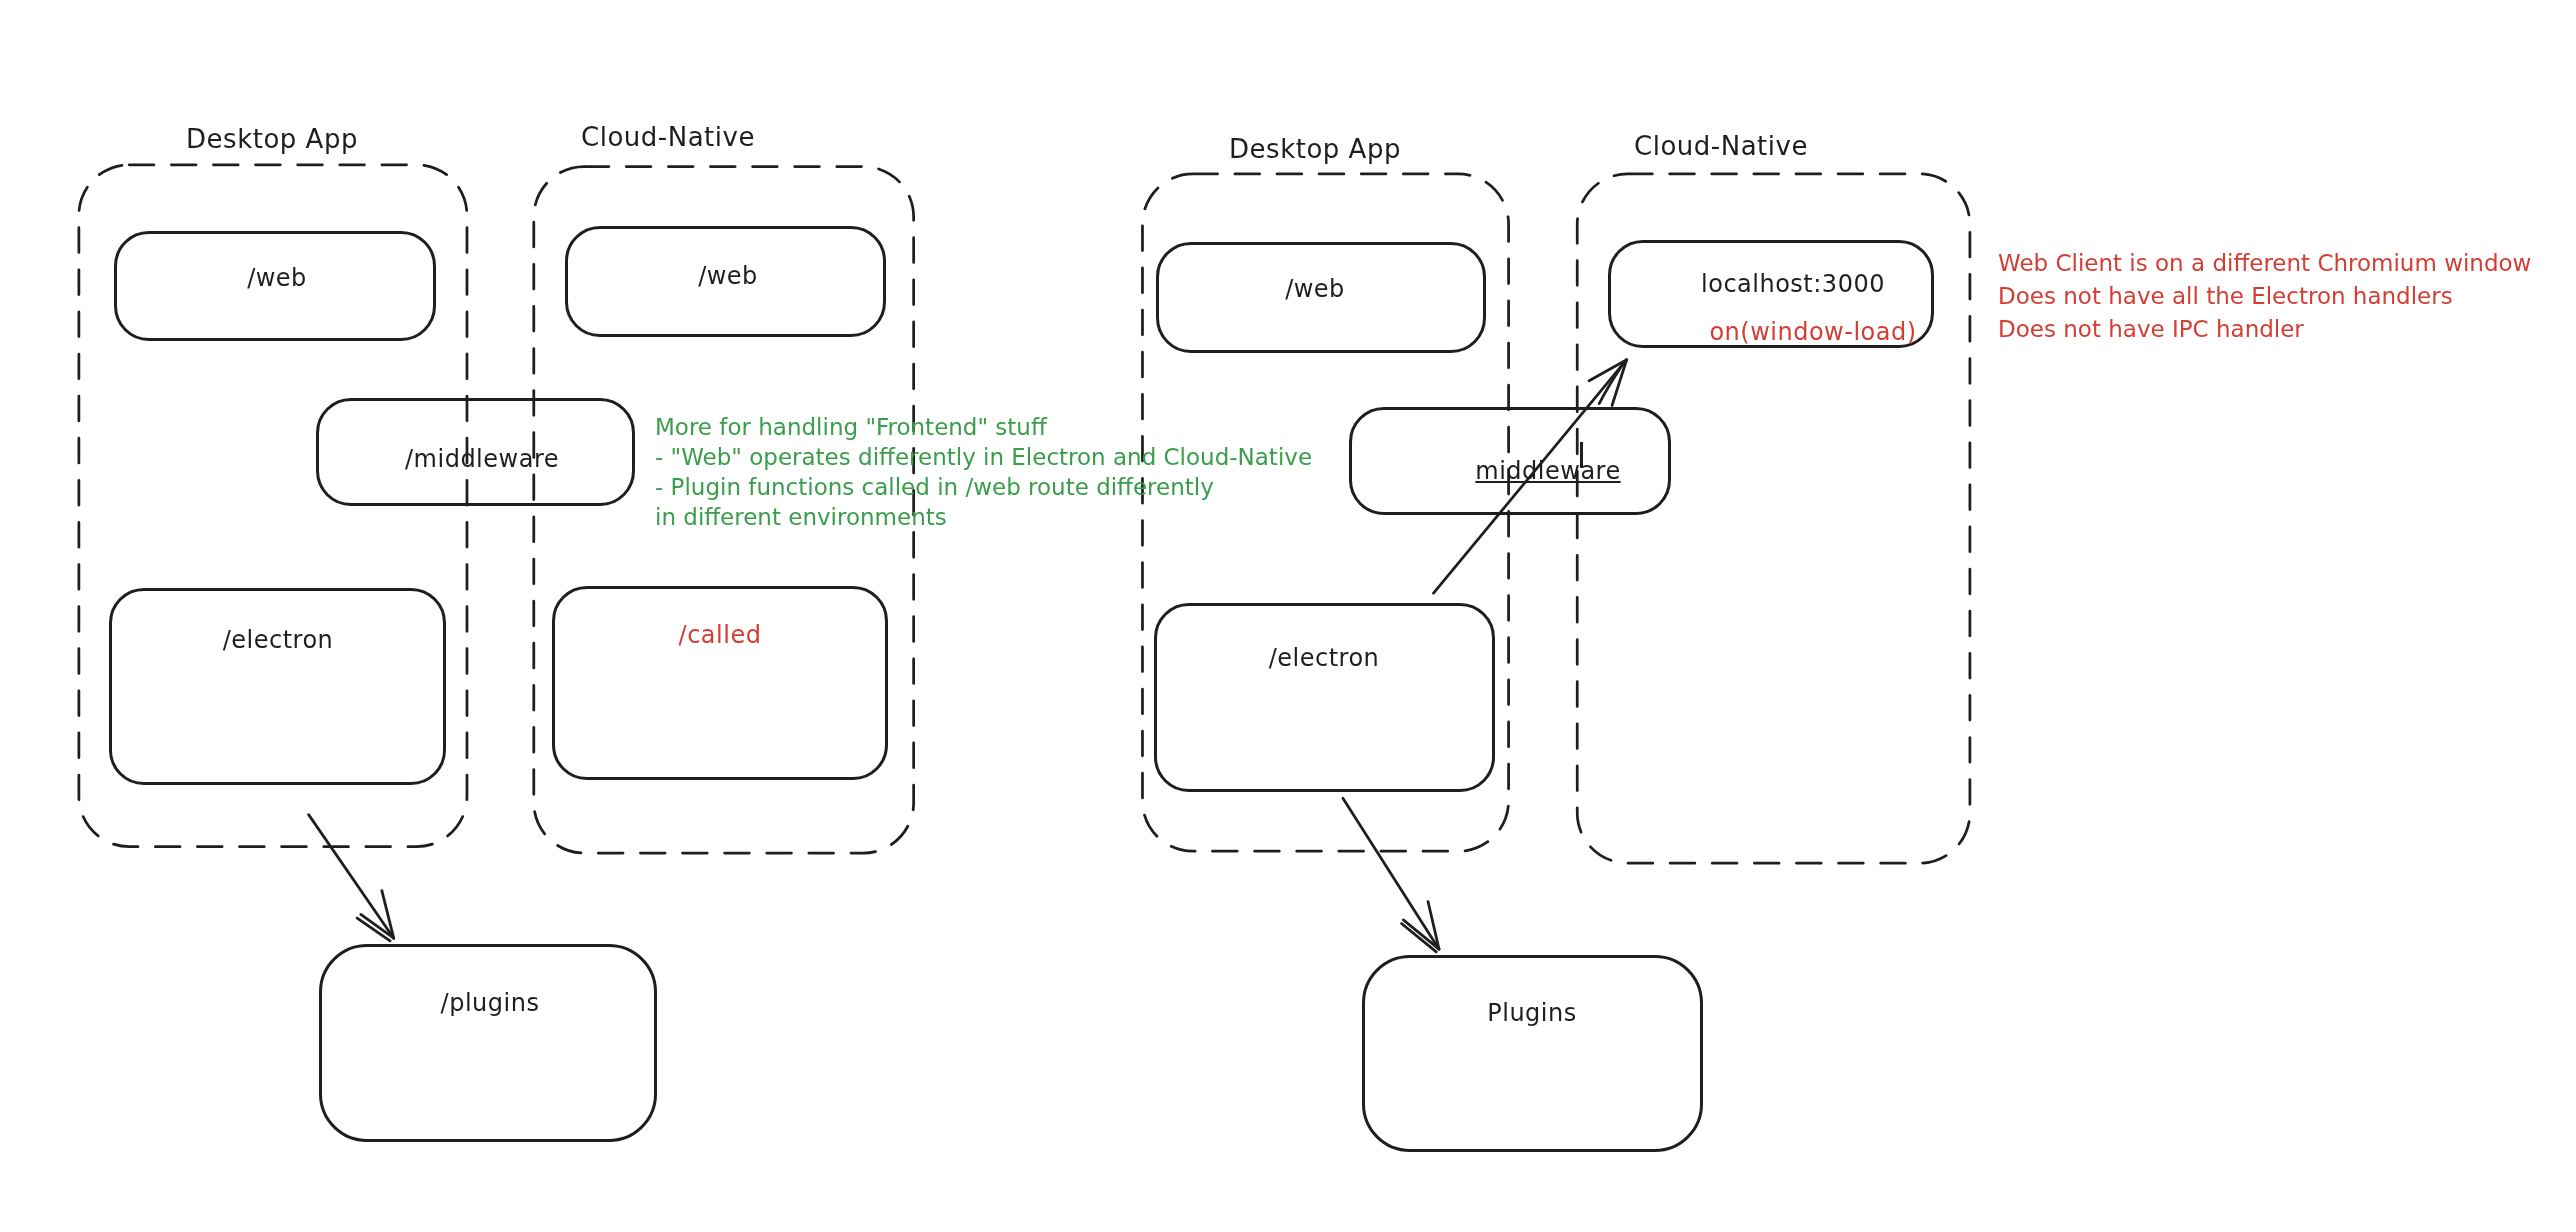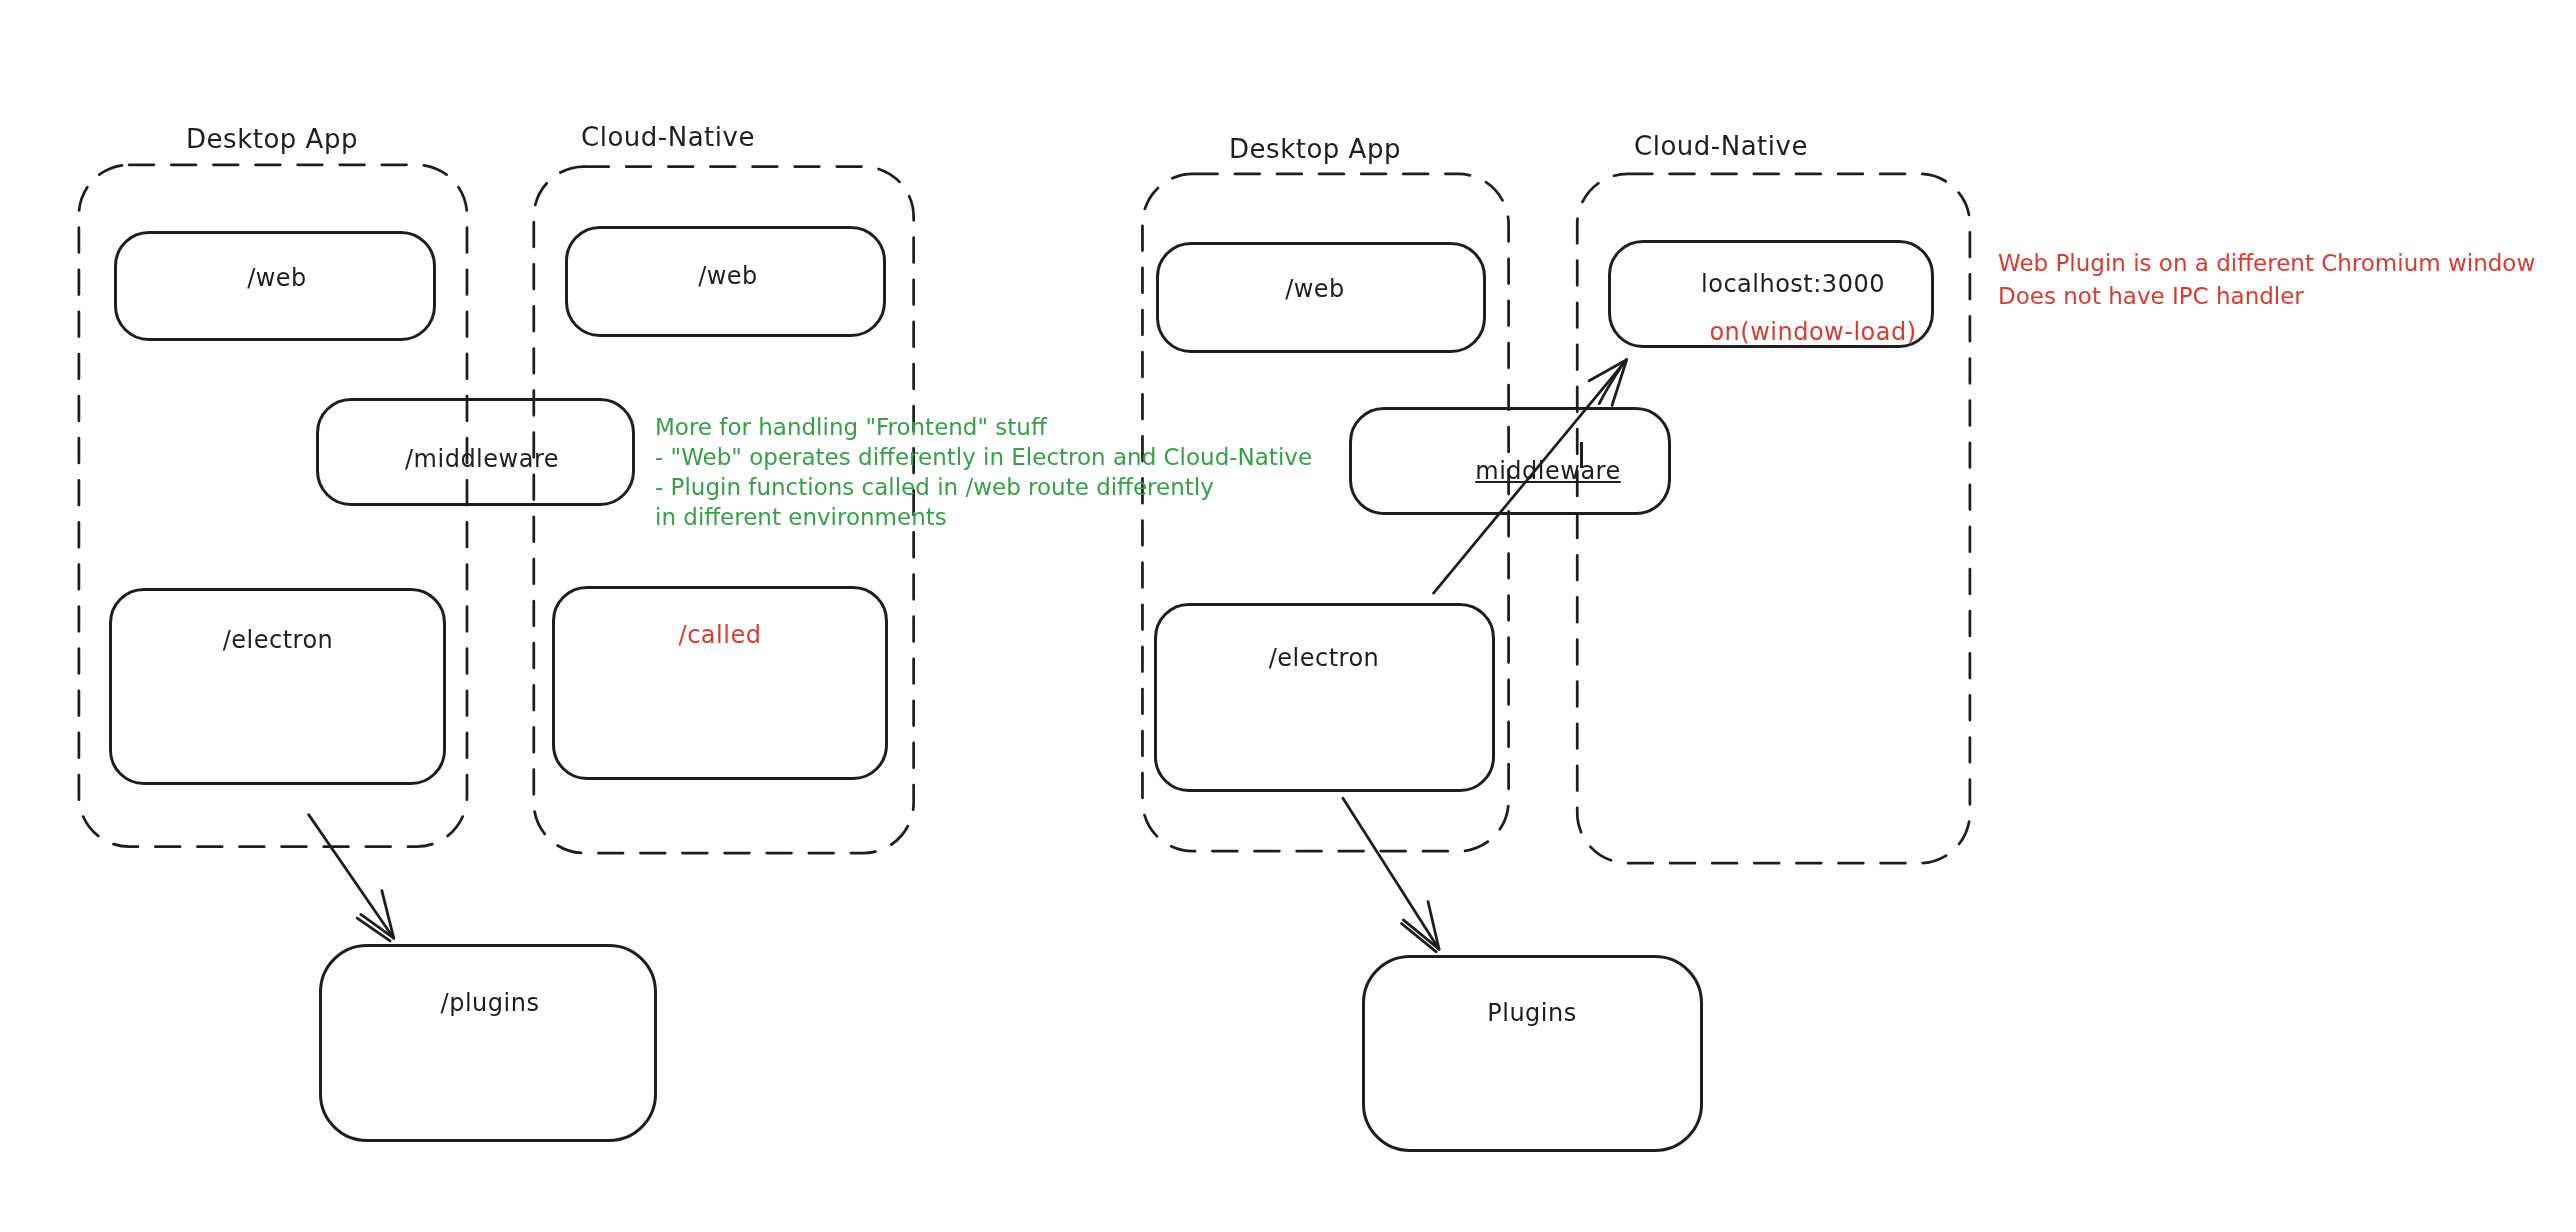--- a/index.html
+++ b/index.html
@@ -162,18 +162,19 @@
   <div class="label" style="left:1548px; top:455px;text-decoration:underline;">middleware</div>
   <div class="text-cursor" style="left:1580px; top:442px;"></div>
 
   <div class="box" style="left:1154px; top:603px; width:341px; height:189px;"></div>
   <div class="label" style="left:1324px; top:642px;">/electron</div>
 
   <div class="box big-radius" style="left:1362px; top:955px; width:341px; height:197px;"></div>
   <div class="label" style="left:1532px; top:997px;">Plugins</div>
 
   <div class="note red-note" style="left:1998px; top:247px;">
-    <div>Web Plugin is on a different Chromium window</div>
+    <div>Web Client is on a different Chromium window</div>
+    <div>Does not have all the Electron handlers</div>
     <div>Does not have IPC handler</div>
   </div>
 
 </div>
 
 
 </body></html>

